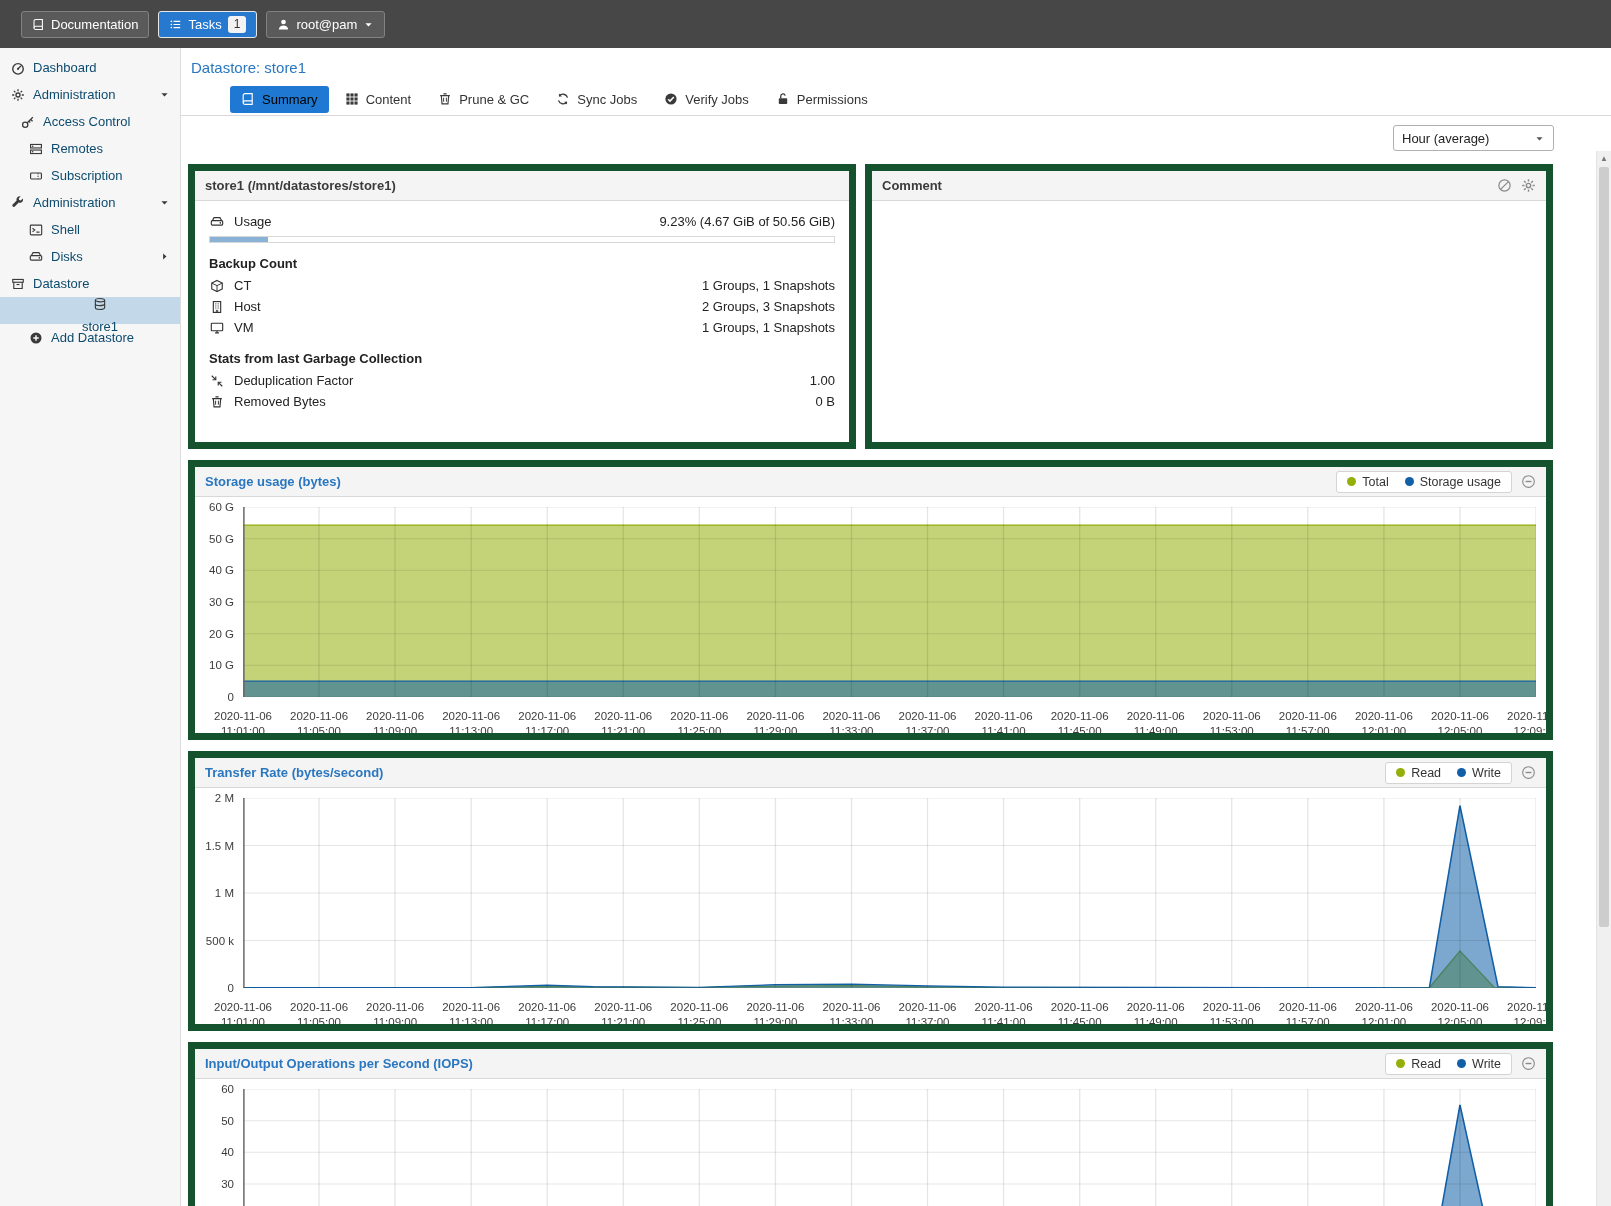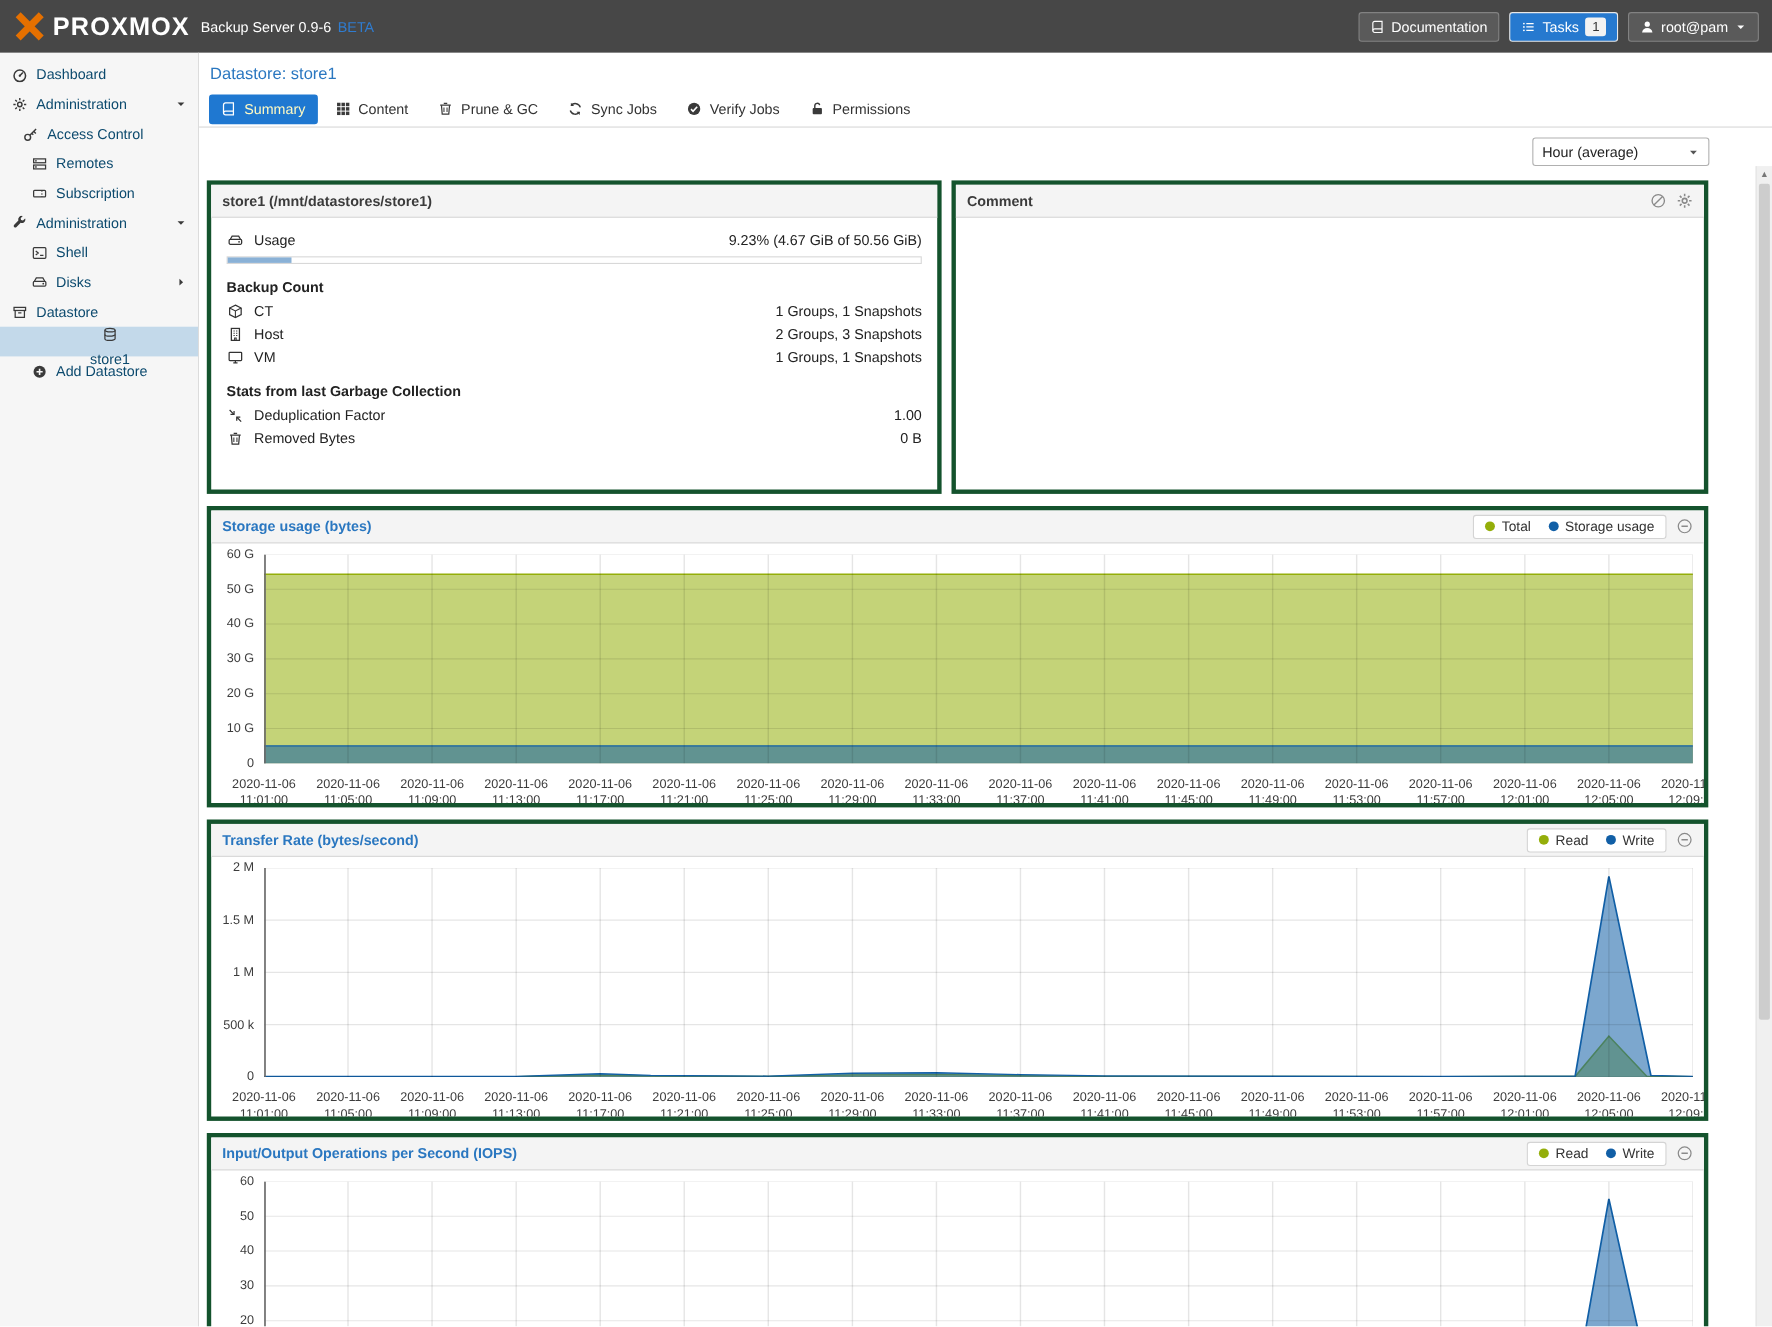--- a/index.html
+++ b/index.html
@@ -30,30 +30,30 @@
   .sb-item .ic { color:#3a3a3a; width:15px; }
   .sb-item.selected { background:#c3d9ea; }
   .expander { margin-left:auto; color:#555; }
   .expander svg { width:11px; height:11px; }
 
   .main { flex:1; display:flex; flex-direction:column; background:#fff; position:relative; min-width:0; }
   .main-title { color:#2a77c0; font-size:15px; padding:11px 16px 7px 10px; }
   .tabbar { display:flex; gap:5px; padding:0 9px; border-bottom:1px solid #d8d8d8; height:33px; align-items:center; }
   .tab { display:inline-flex; align-items:center; gap:7px; border:none; background:transparent; font-size:13px; color:#333; padding:6px 11px; border-radius:3px; cursor:pointer; font-family:inherit; }
   .tab .ic { color:#3a3a3a; }
-  .tab.active { background:#1f78d1; color:#fef9c3; }
+  .tab.active { background:#1f78d1; color:#000000;margin-left:40px; }
   .tab.active .ic { color:#fff; }
 
   .toolbar { display:flex; justify-content:flex-end; padding:9px 57px 9px 8px; }
   .select { width:161px; height:26px; border:1px solid #b0b0b0; border-radius:3px; background:#fff; display:flex; align-items:center; justify-content:space-between; padding:0 8px; color:#222; cursor:pointer; }
   .select .caret { color:#555; }
 
   .content { flex:1; padding:4px 58px 0 7px; overflow:hidden; }
   .row { display:flex; gap:9px; margin-bottom:11px; }
-  .panel { border:4px solid #14532d; background:#fff; }
+  .panel { border:7px solid #14532d; background:#fff; }
   .row .panel { height:285px; }
   .store-panel { width:668px; flex:none; }
   .comment-panel { flex:1; }
   .p-h { height:30px; background:#f4f4f4; border-bottom:1px solid #d8d8d8; display:flex; align-items:center; justify-content:space-between; padding:0 10px; }
   .p-title { font-weight:bold; color:#3b3b3b; }
   .p-title.blue { color:#2a77c0; }
   .p-tools { display:flex; align-items:center; gap:9px; }
   .tool { color:#8a8a8a; cursor:pointer; }
   .tool svg { width:15px; height:15px; }
 
@@ -83,30 +83,20 @@
   
   .scrollbar { position:absolute; top:103px; right:0; bottom:0; width:15px; background:#f0f0f0; border-left:1px solid #e3e3e3; }
   .scroll-up { height:15px; display:flex; align-items:center; justify-content:center; color:#777; font-size:8px; cursor:pointer; }
   .scroll-up::after { content:"▲"; }
   .scroll-thumb { position:absolute; top:16px; left:2px; right:2px; height:72%; background:#cdcdcd; border-radius:2px; cursor:pointer; }
 </style>
 </head>
 <body>
 
 <div class="topbar">
-  <div class="brand">
-    <span class="logo-x">
-      <svg viewBox="0 0 16 16">
-          <path d="M2.4 2.4L13.6 13.6M13.6 2.4L2.4 13.6" stroke="#e57000" stroke-width="3.4" fill="none"></path>
-        </svg>
-    </span>
-    <span class="brand-text">PROXMOX</span>
-    <span class="product">Backup Server 0.9-6</span>
-    <a class="beta" href="#">BETA</a>
-  </div>
   <div class="topbar-right">
     <button class="tb-btn">
       <span class="ic">
           <svg viewBox="0 0 16 16" aria-hidden="true">
             <path d="M4.6 1.8h8.2v12.4H4.6A2.1 2.1 0 0 1 2.5 12V3.9a2.1 2.1 0 0 1 2.1-2.1z" fill="none" stroke="currentColor" stroke-width="1.3"></path>
             <path d="M2.6 12.1c0-1.1.9-1.9 2-1.9h8.2" fill="none" stroke="currentColor" stroke-width="1.3"></path>
           </svg>
         </span>
       <span>Documentation</span>
     </button>

